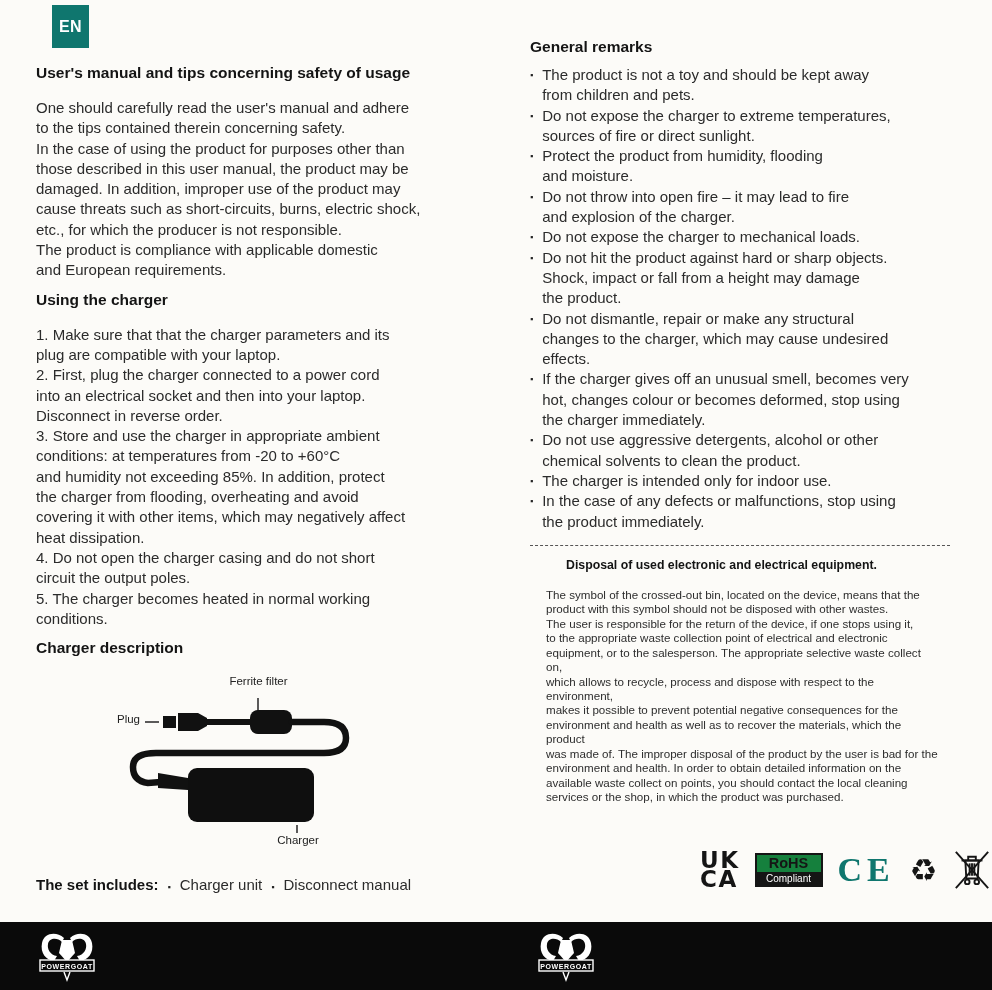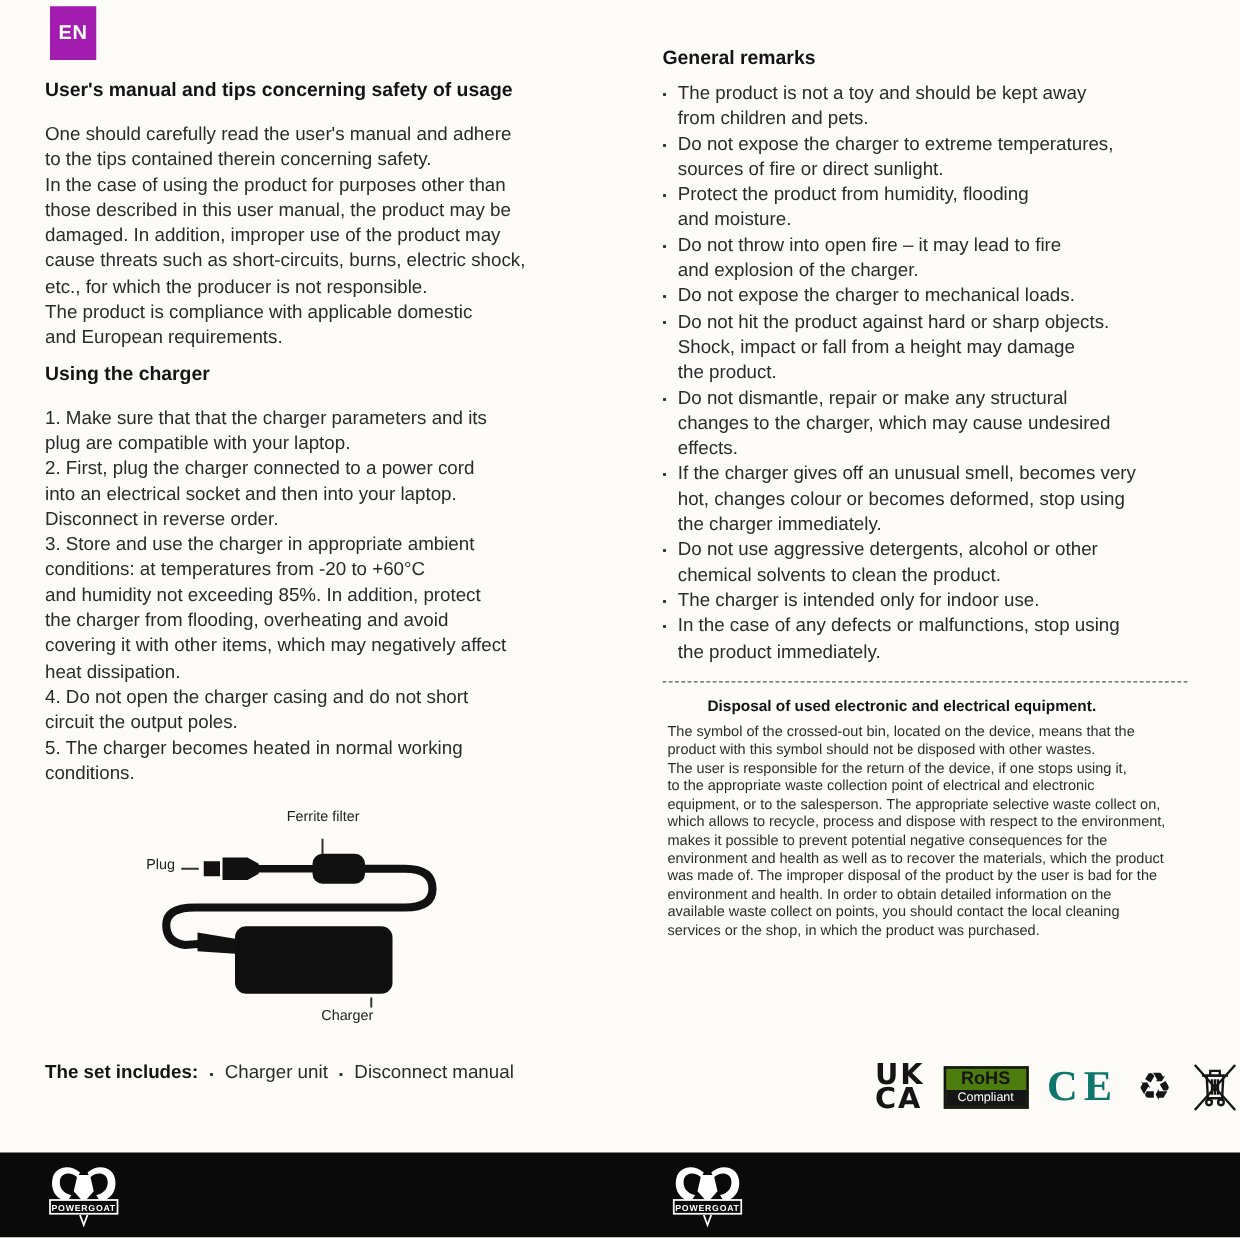--- a/index.html
+++ b/index.html
@@ -1,49 +1,49 @@
 <!DOCTYPE html>
 <html><head>
 <meta charset="utf-8">
 <style>
   html,body{margin:0;padding:0;}
   .page{position:relative;width:992px;height:990px;background:#fcfbf8;overflow:hidden;
         font-family:"Liberation Sans",sans-serif;color:#2b2b2b;}
-  .en-badge{position:absolute;left:40px;top:5px;width:37px;height:43px;background:#a21caf;
+  .en-badge{position:absolute;left:52px;top:5px;width:37px;height:43px;background:#0f766e;
         color:#fff;font-weight:bold;font-size:16px;display:flex;align-items:center;
         justify-content:center;letter-spacing:.5px;}
   .col{position:absolute;}
   .col.left{left:36px;top:64px;width:458px;}
   .col.right{left:530px;top:38px;width:426px;}
   h2{font-size:15.5px;margin:0 0 9px;color:#141414;font-weight:bold;}
   .body{font-size:15px;line-height:20.3px;margin:16px 0 10px;}
   .pre{white-space:pre-line;}
   .sect{margin-top:10px;}
   
   .diagram{position:relative;width:430px;height:188px;margin-top:6px;}
   .diagram svg{position:absolute;left:0;top:0;}
   .dlabel{position:absolute;font-size:11.5px;color:#222;}
   .dlabel.ferrite{left:160px;top:9px;width:125px;text-align:center;}
   .dlabel.plug{left:44px;top:47px;width:60px;text-align:right;}
-  .dlabel.charger{left:221px;top:168px;width:82px;}
+  .dlabel.charger{left:221px;top:168px;width:82px;text-align:center;}
   
   .set-line{margin-top:22px;font-size:15px;display:flex;align-items:baseline;gap:9px;color:#2b2b2b;}
   .set-line .lbl{font-weight:bold;color:#141414;}
   .sq{font-size:9px;flex:0 0 auto;color:#222;}
   
   .remark{display:flex;gap:9px;font-size:15px;line-height:20.3px;}
   .remark .sq{line-height:20.3px;}
   .dashed{border-top:1.6px dashed #555;margin:13px 0 12px;width:420px;}
   h3.disposal{font-size:12.3px;margin:0 0 7px;color:#141414;font-weight:bold;padding-left:36px;}
-  .small{font-size:11.6px;line-height:14.45px;margin:4px;color:#2d2d2d;}
+  .small{font-size:11.6px;line-height:14.45px;margin:16px;color:#2d2d2d;}
   
   .certs{position:absolute;left:700px;top:844px;height:52px;display:flex;align-items:center;gap:15px;}
   .ukca{font-family:"DejaVu Sans",sans-serif;font-weight:bold;font-size:23px;line-height:19.5px;
         letter-spacing:1.5px;color:#151515;}
-  .rohs{width:64px;border:2.5px solid #151515;text-align:center;background:#4d7c0f;}
+  .rohs{width:64px;border:2.5px solid #151515;text-align:center;background:#15803d;}
   .rohs .rt{font-weight:bold;font-size:14.5px;line-height:17px;color:#151515;}
   .rohs .rb{background:#151515;color:#fff;font-size:10px;line-height:13.5px;}
   .ce{font-family:Liberation Serif, serif;font-weight:bold;font-size:34px;letter-spacing:5px;color:#0f766e;}
   .recycle{font-family:"DejaVu Sans",sans-serif;font-size:31px;line-height:1;color:#151515;}
   
   .footer{position:absolute;left:0;right:0;top:922px;height:68px;background:#0a0a0a;}
   .logo{position:absolute;top:7px;}
   .logo.l1{left:38px;} .logo.l2{left:537px;}
 </style>
 </head>
@@ -75,20 +75,21 @@
 conditions: at temperatures from -20 to +60°C
 and humidity not exceeding 85%. In addition, protect
 the charger from flooding, overheating and avoid
 covering it with other items, which may negatively affect
 heat dissipation.
 4. Do not open the charger casing and do not short
 circuit the output poles.
 5. The charger becomes heated in normal working
 conditions.</p>
 
+    <h2 class="sect">Charger description</h2>
 
     <div class="diagram">
       <svg width="430" height="188" viewBox="0 0 430 188">
 
         <line x1="222" y1="32" x2="222" y2="50" stroke="#333" stroke-width="1.6"></line>
 
         <line x1="109" y1="56" x2="123" y2="56" stroke="#333" stroke-width="1.6"></line>
 
         <rect x="127" y="50" width="13" height="12" fill="#111"></rect>
         <path d="M142 47 H162 L171 52 V60 L162 65 H142 Z" fill="#111"></path>

